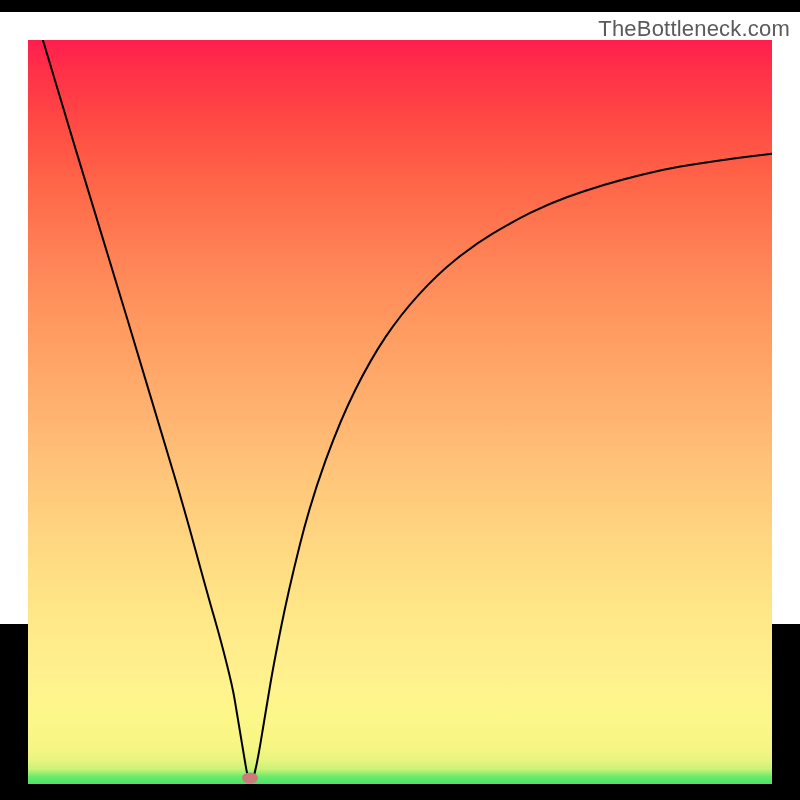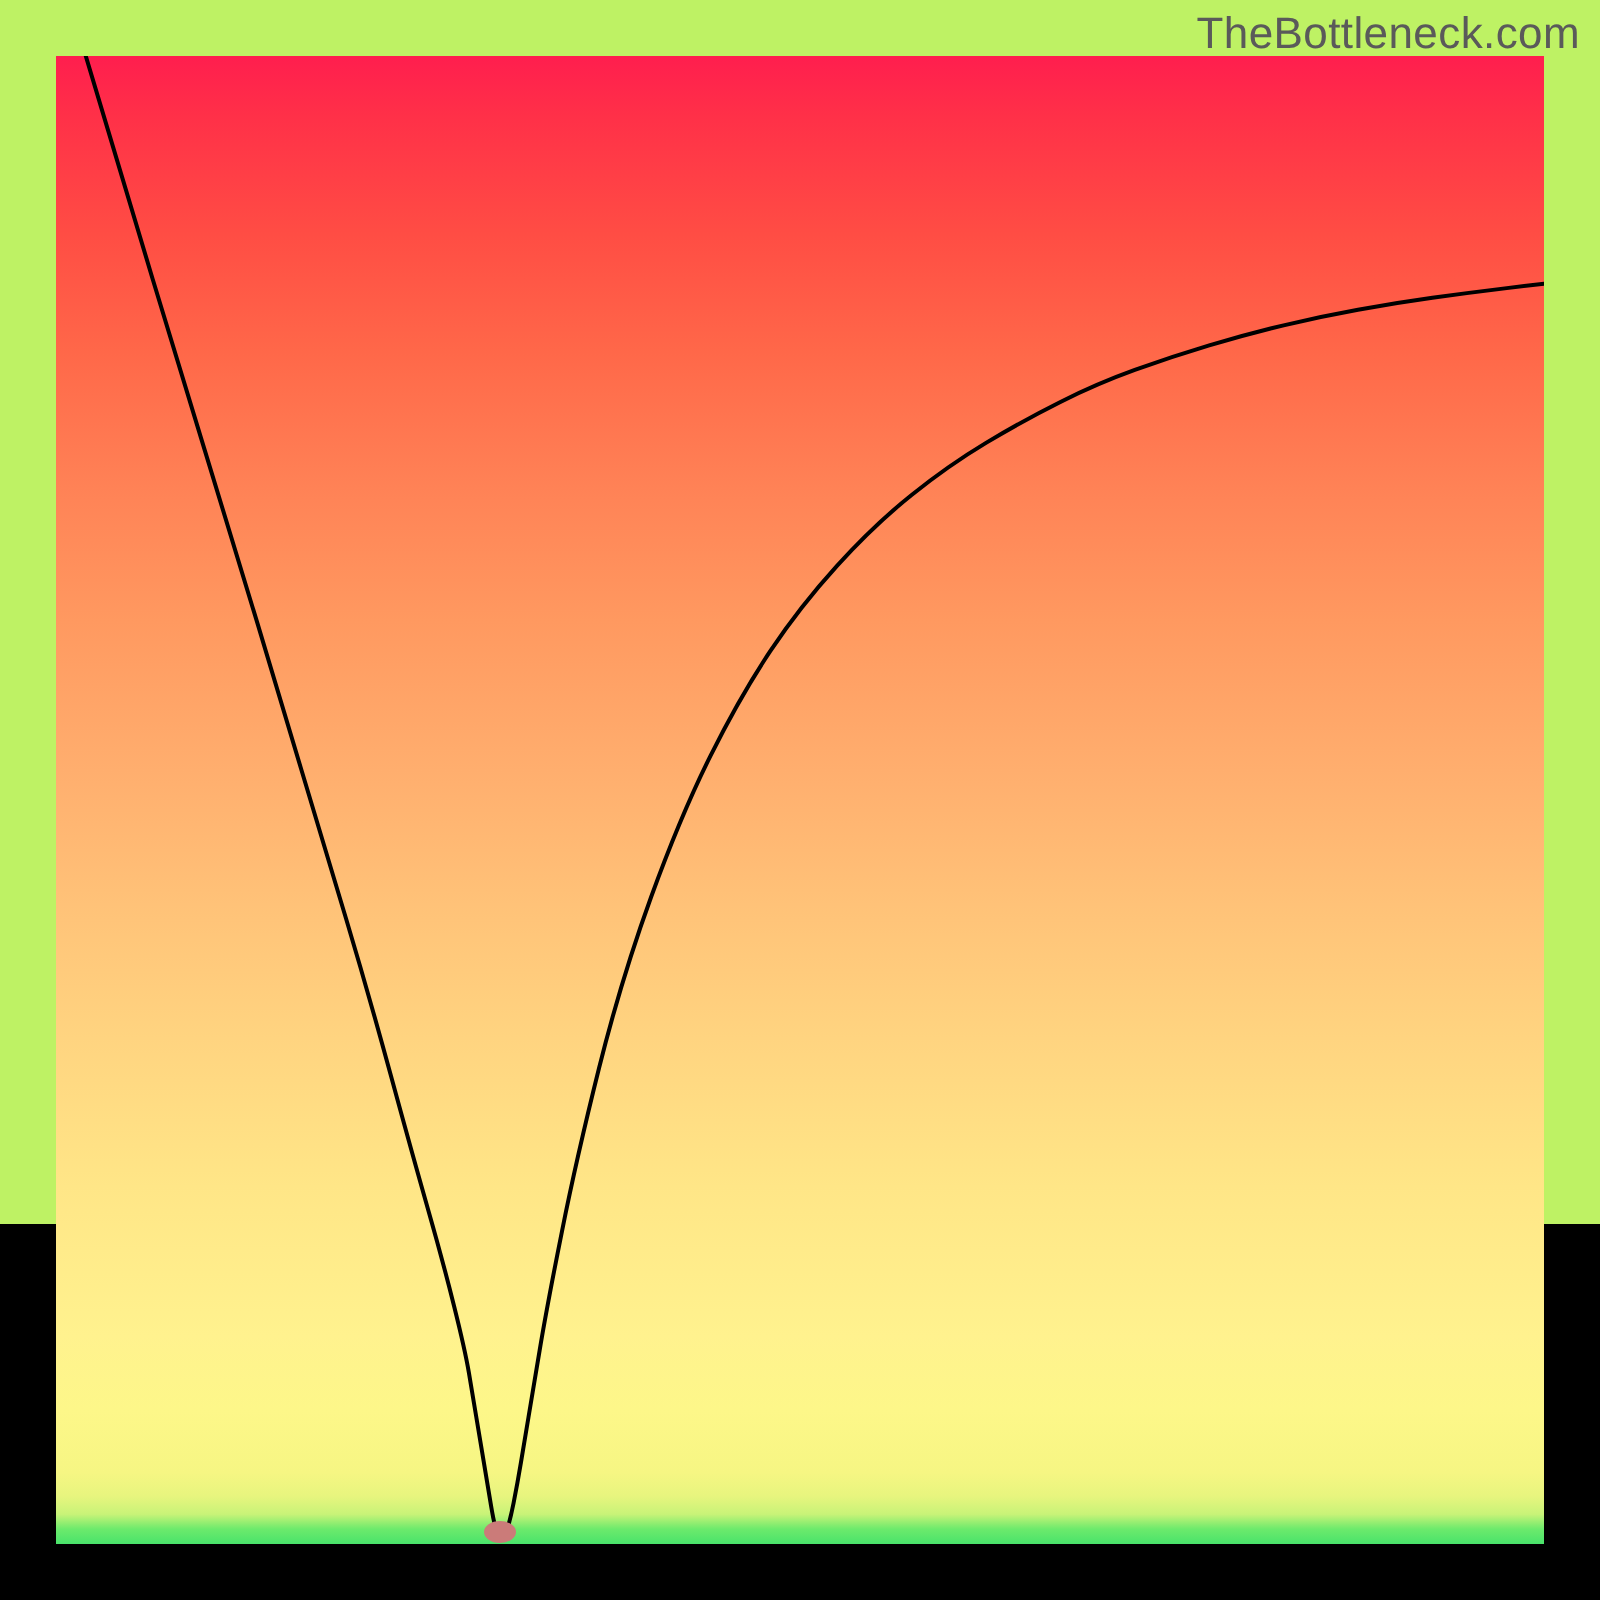--- a/index.html
+++ b/index.html
@@ -6,23 +6,23 @@
     margin: 0;
     padding: 0;
     width: 800px;
     height: 800px;
     overflow: hidden;
     background: #000;
     font-family: Arial, Helvetica, sans-serif;
   }
   .frame {
     position: absolute;
-    left: 0; top: 0;
+    left: 0; top: 12px;
     width: 800px; height: 612px;
-    background: #bef264;
+    background: #ffffff;
   }
   .plot-area {
     position: absolute;
     left: 28px;
     top: 28px;
     width: 744px;
     height: 744px;
     background: linear-gradient(
       to top,
       #49e36b 0%,

